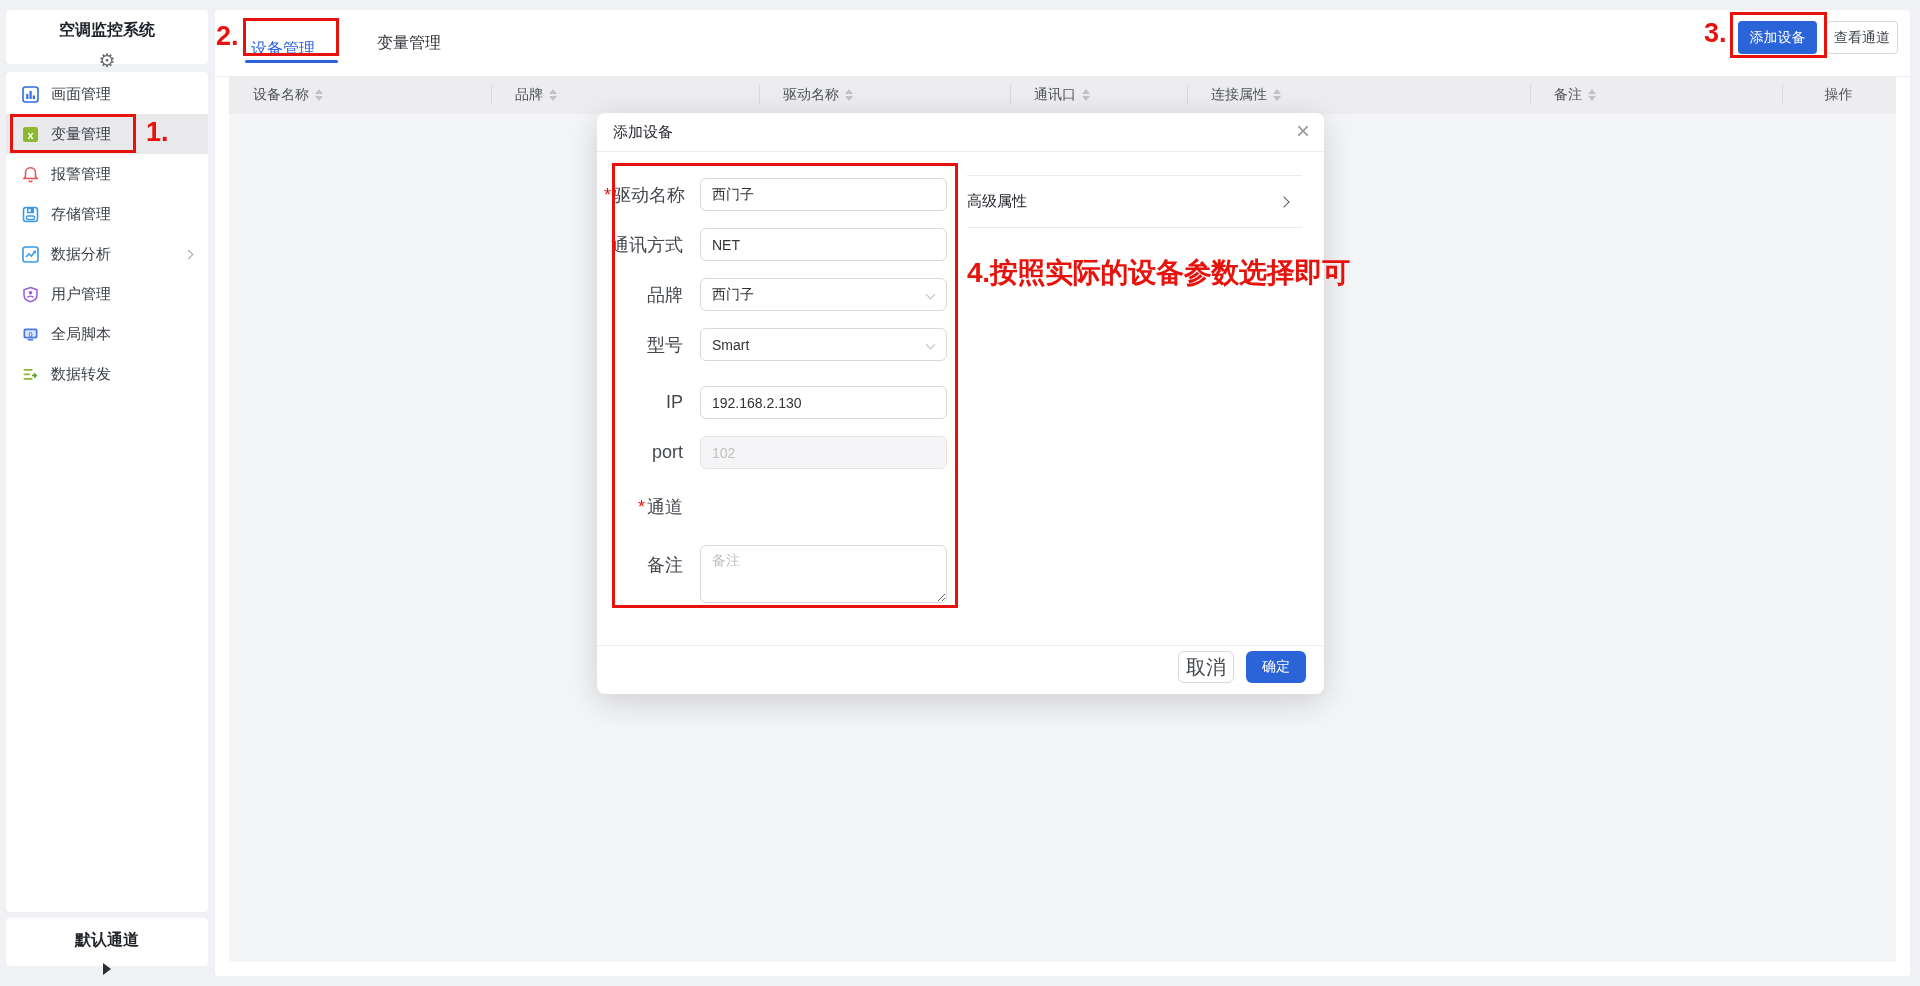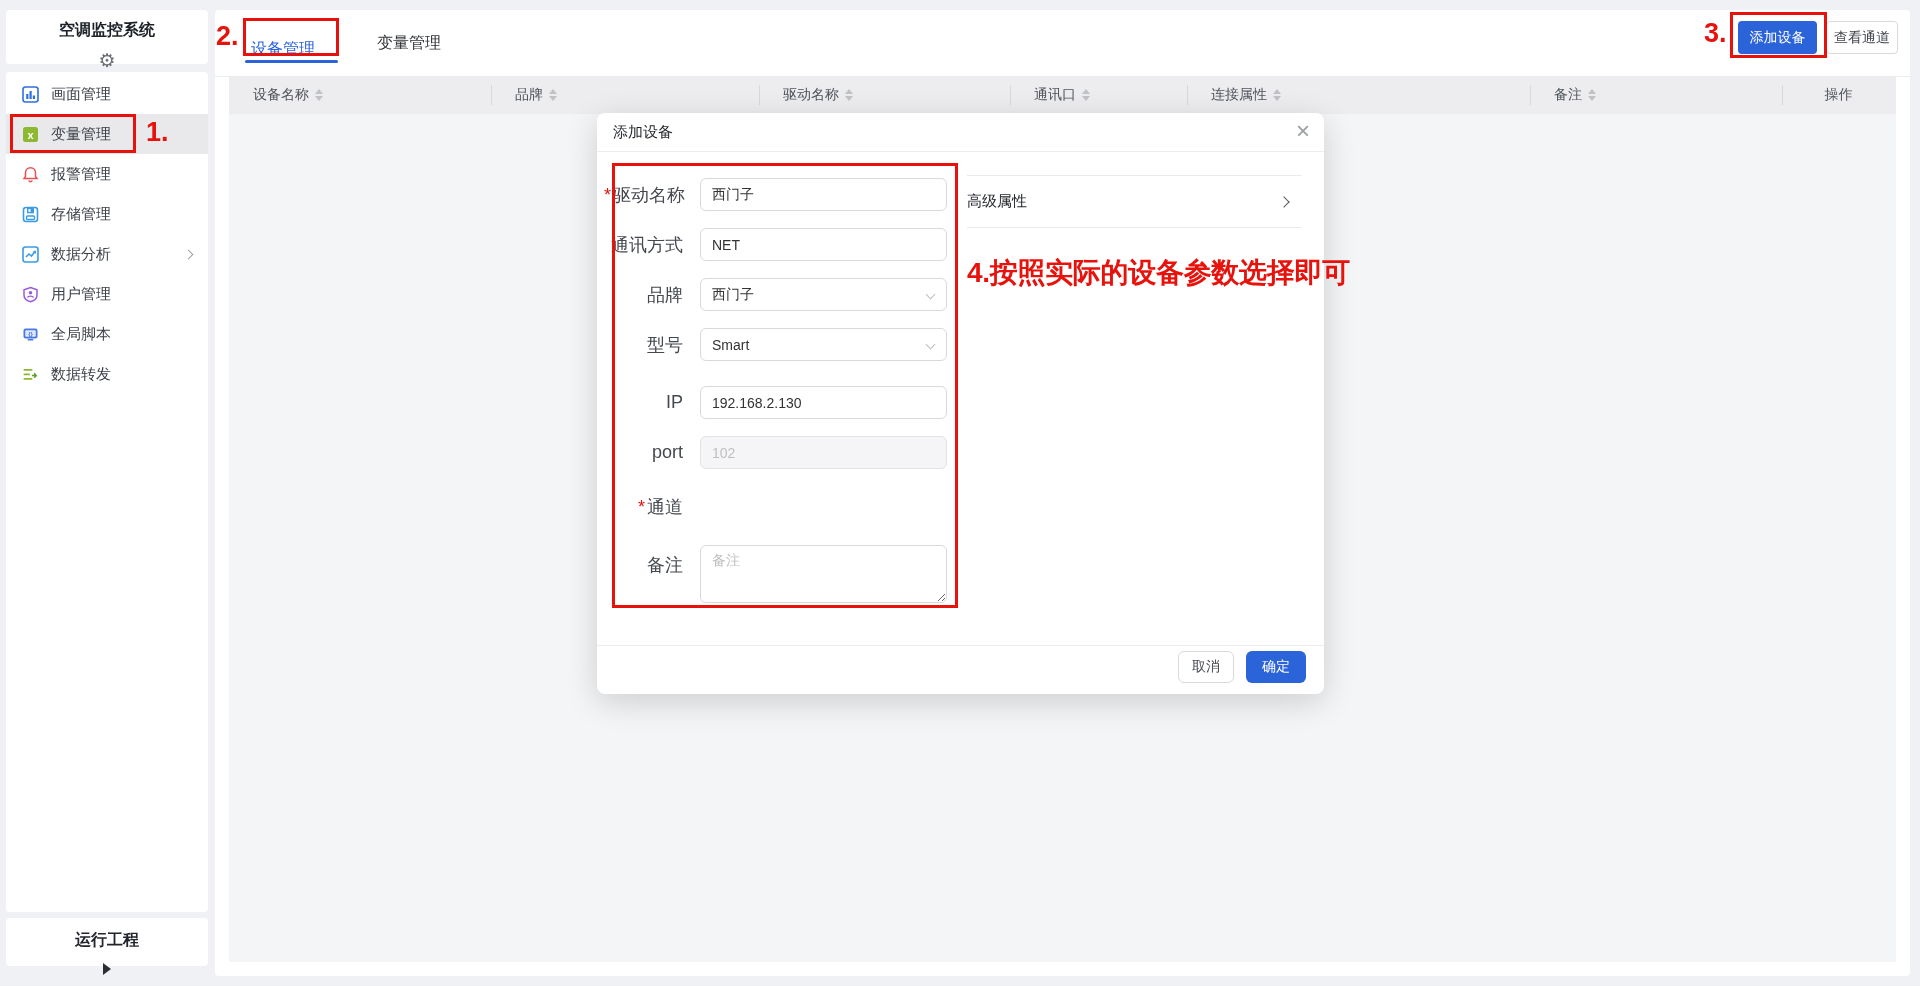--- a/index.html
+++ b/index.html
@@ -92,21 +92,21 @@
   .adv-row { position:absolute; left:370px; width:335px; top:63px; height:51px;
     display:flex; align-items:center; cursor:pointer; }
   .adv-label { font-size:15px; color:#24272c; flex:1; }
   .adv-chev { width:8px; height:8px; border-right:1.6px solid #55595f;
     border-bottom:1.6px solid #55595f; transform:rotate(-45deg); margin-right:14px; }
 
   .modal-footer { position:absolute; left:0; right:0; top:532px; bottom:0;
     border-top:1px solid #ececee; }
   .btn-cancel { position:absolute; left:581px; top:5px; width:56px; height:32px;
     border:1px solid #d9d9d9; border-radius:6px; background:#fff; color:#44484f;
-    font-size:14px; cursor:pointer; }
+    font-size:20px; cursor:pointer; }
   .btn-ok { position:absolute; left:649px; top:5px; width:60px; height:32px;
     border:none; border-radius:6px; background:#2b63d9; color:#fff; font-size:14px; cursor:pointer; }
 
   
   .anno-box { position:absolute; border:3px solid #e8120c; z-index:30; pointer-events:none; }
   .anno-num { position:absolute; color:#e8120c; font-weight:bold; font-size:27px; z-index:30;
     font-family:"Liberation Sans","DejaVu Sans",sans-serif; }
   .anno-text4 { position:absolute; left:370px; top:141px; color:#e8120c; font-weight:bold;
     font-size:28px; white-space:nowrap; letter-spacing:-.3px; z-index:30; }
   .form-anno-box { position:absolute; left:15px; top:50px; width:346px; height:445px;
@@ -198,21 +198,21 @@
     <span>数据转发</span>
   </div>
 </div>
 
 <div class="run-card card">
   <svg width="22" height="22" viewBox="0 0 22 22">
     <circle cx="11" cy="11" r="10" fill="#5b82f0"></circle>
     <circle cx="11" cy="11" r="10" fill="none" stroke="#3f66e0" stroke-width="1"></circle>
     <polygon points="8.5,6.5 16,11 8.5,15.5" fill="#fff"></polygon>
   </svg>
-  <span class="run-label">运行工程</span>
+  <span class="run-label">默认通道</span>
   <span class="run-expand"></span>
 </div>
 
 <div class="content-card">
   <div class="tabbar">
     <span class="tab tab-device active">设备管理</span>
     <span class="tab tab-variable">变量管理</span>
     <div class="tab-underline"></div>
     <div class="tab-actions">
       <button class="btn btn-primary">添加设备</button>

